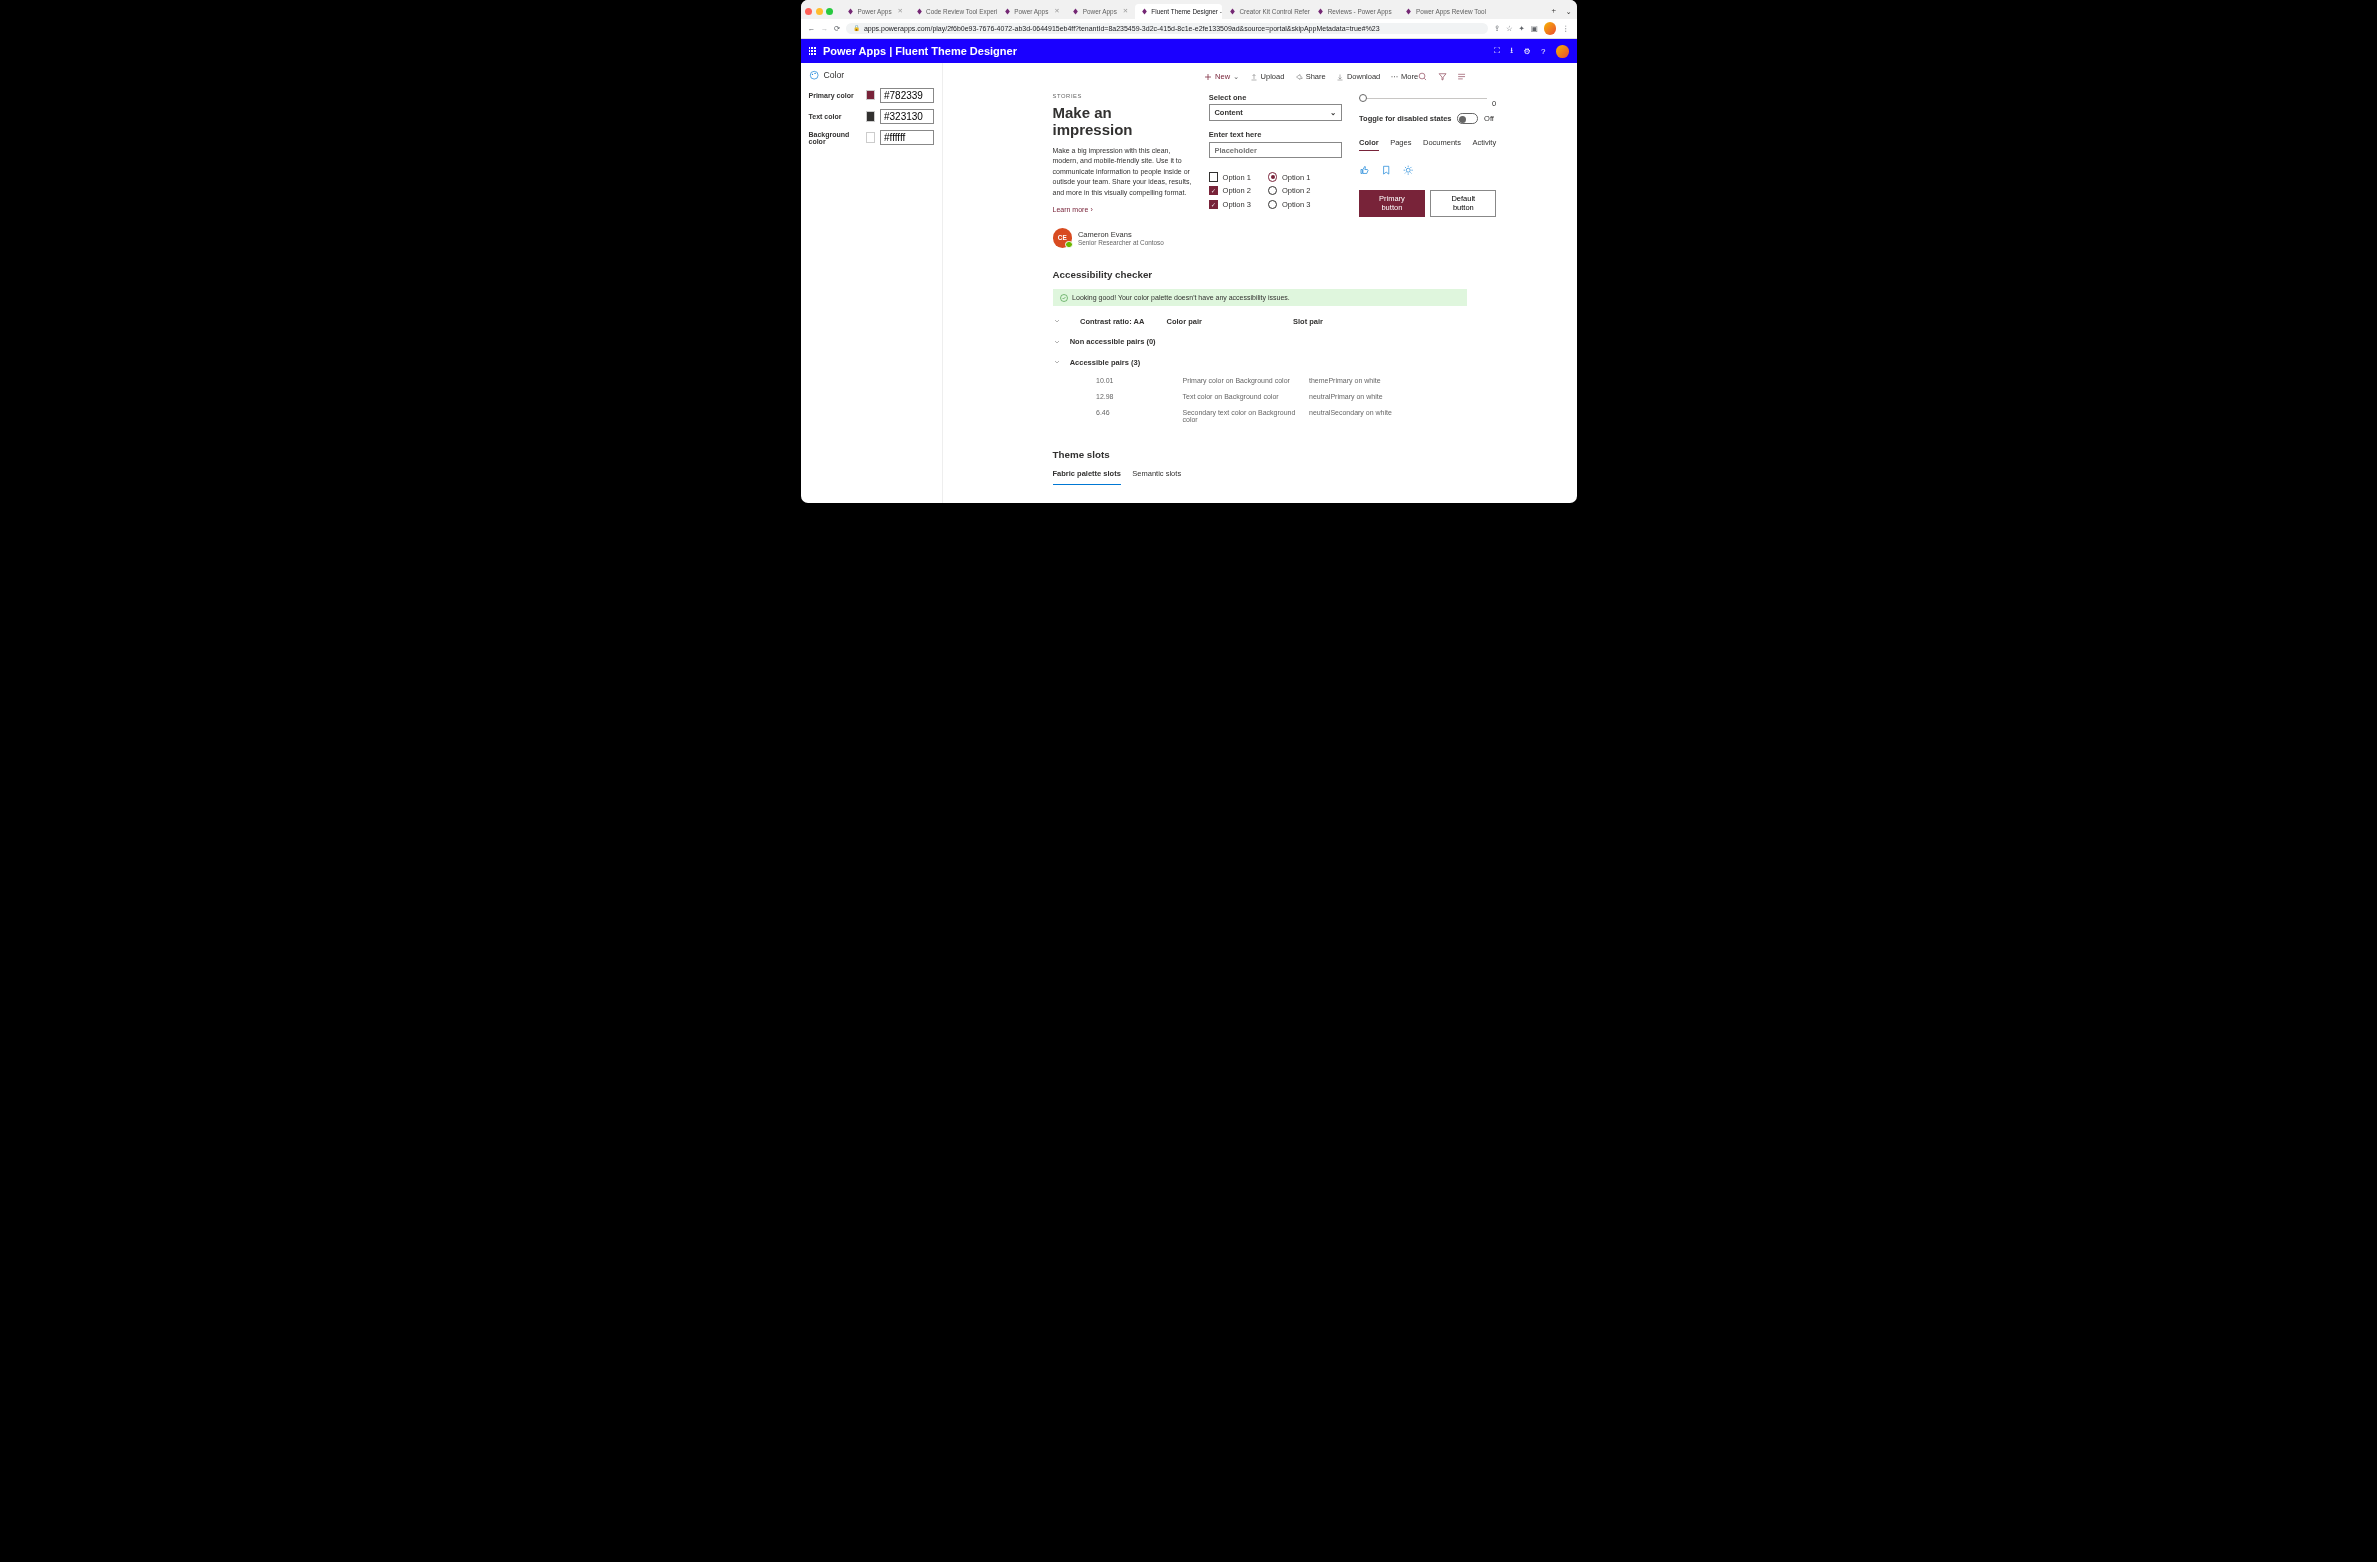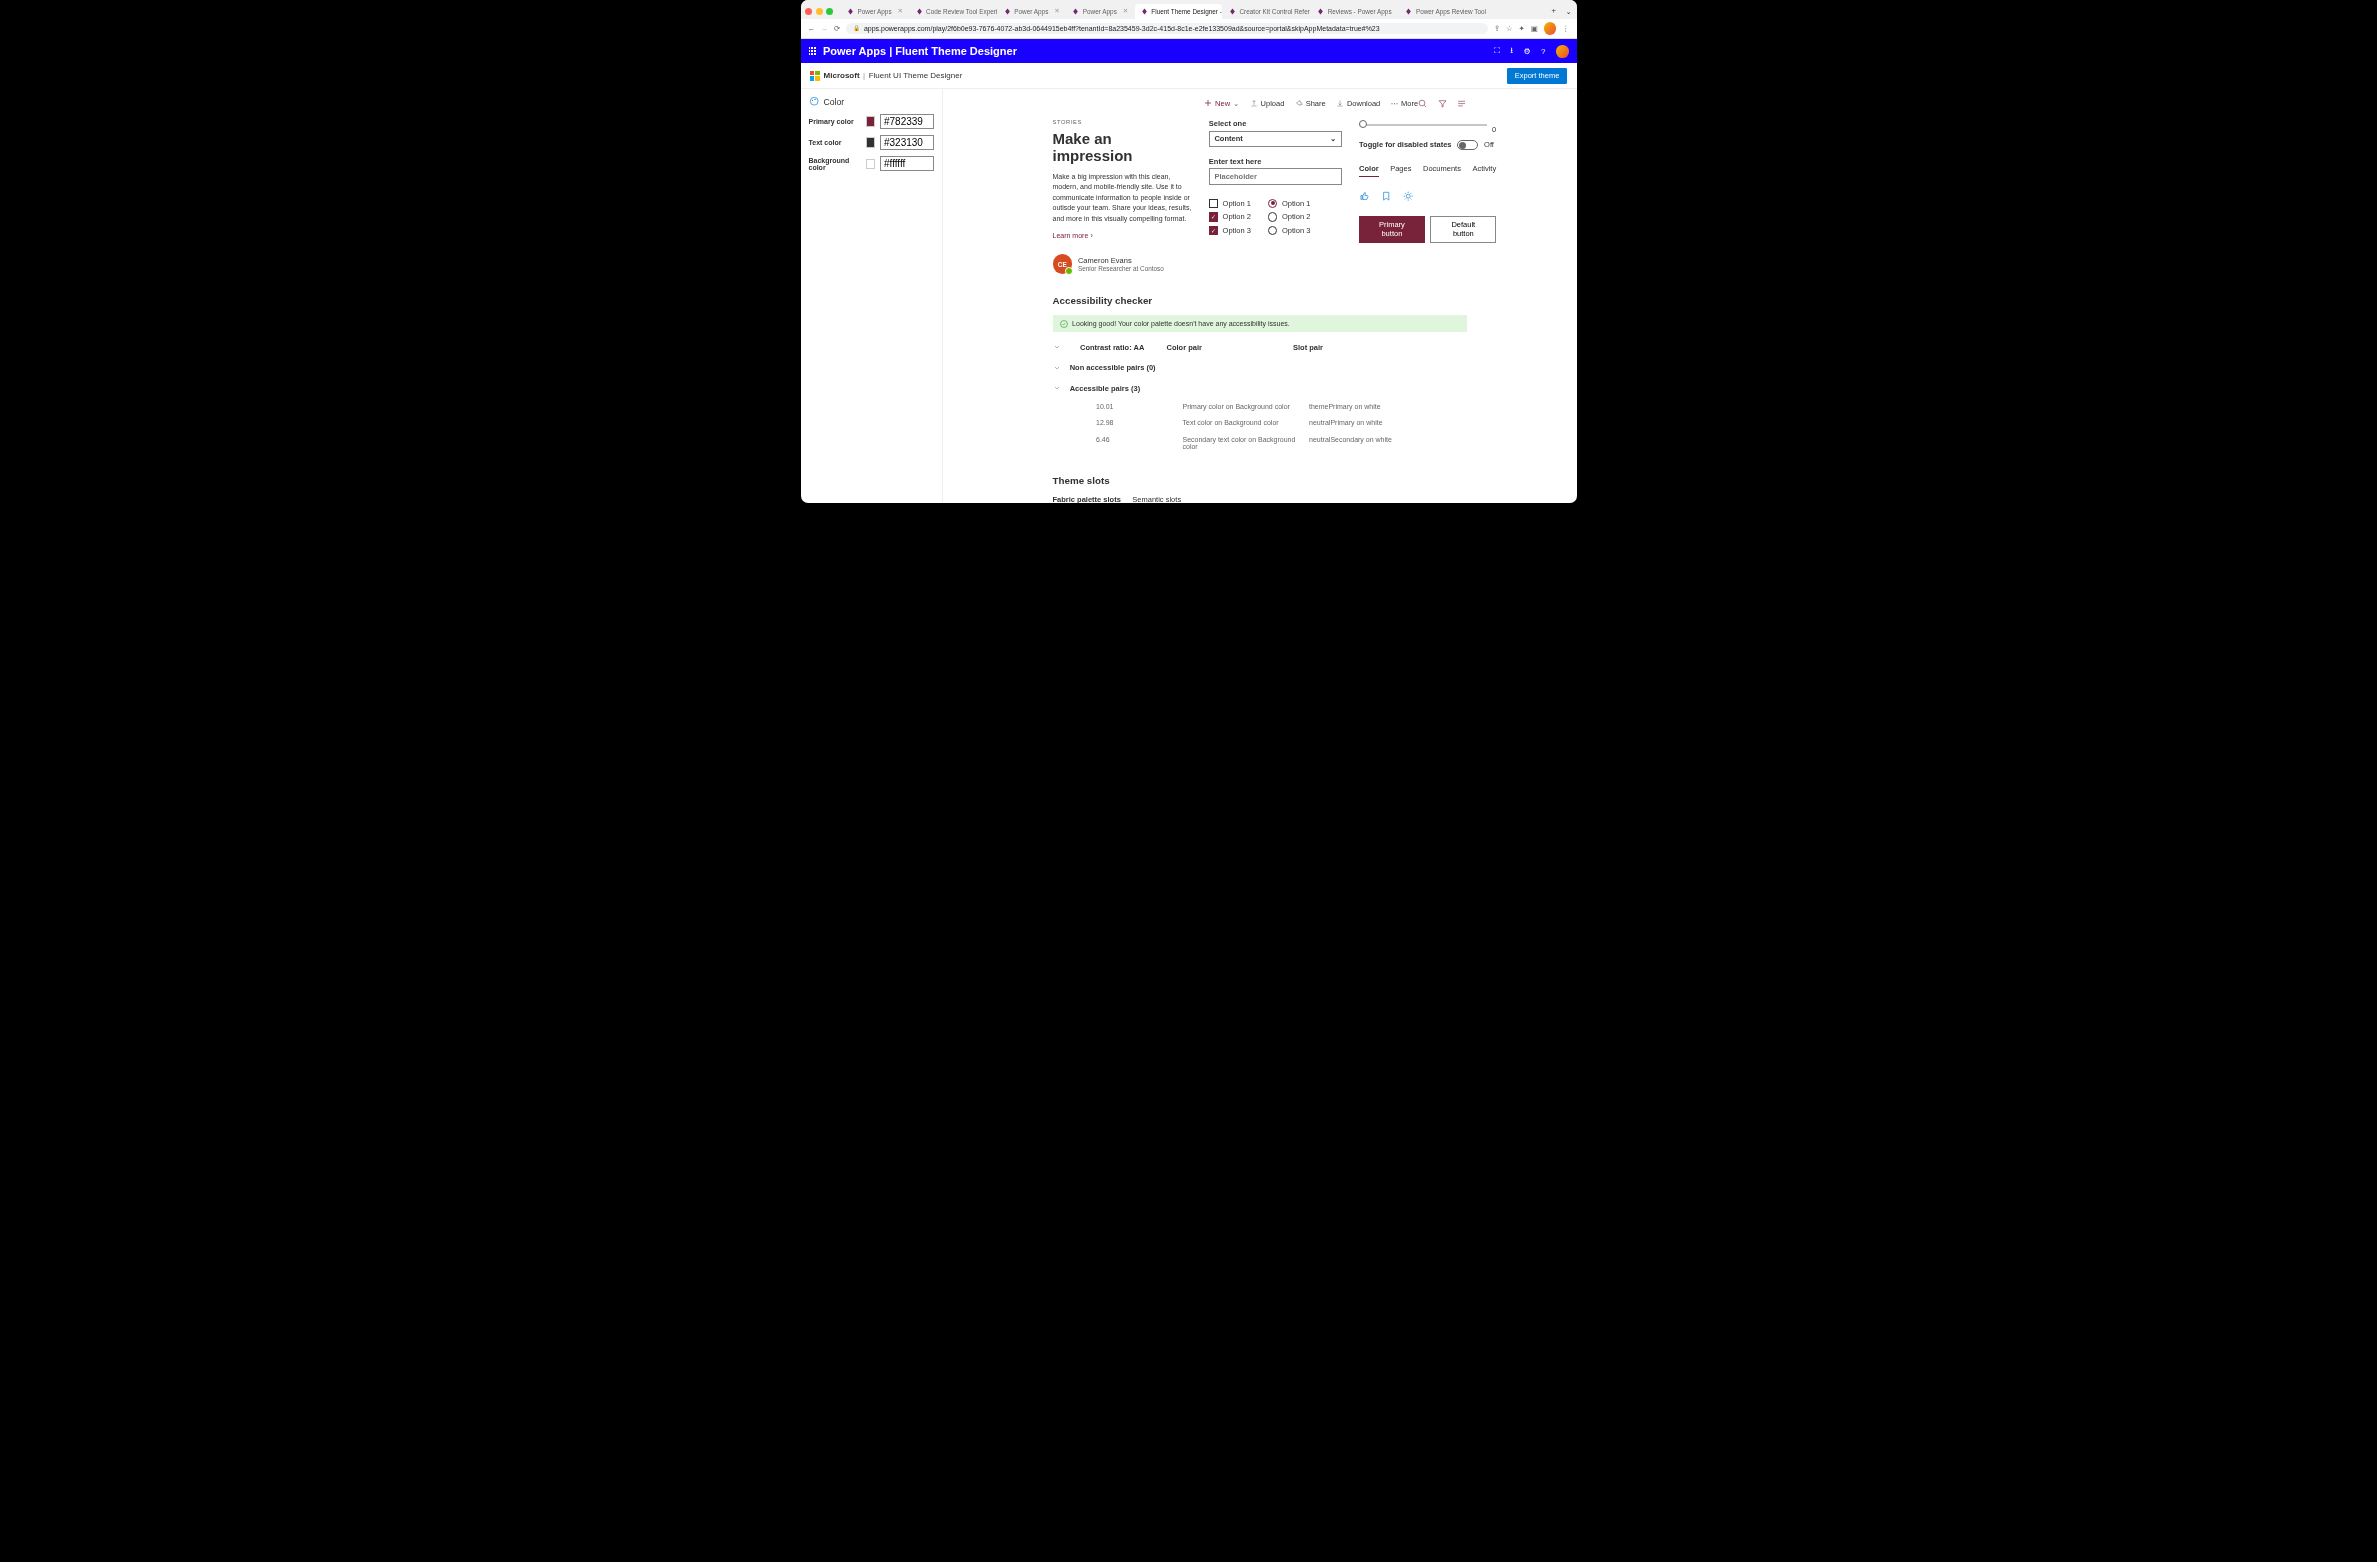--- a/index.html
+++ b/index.html
@@ -197,34 +197,20 @@
     </div>
     <div class="right">
       <span>⛶</span>
       <span>⭳</span>
       <span>⚙</span>
       <span>?</span>
       <div class="avatar-icon"></div>
     </div>
   </div>
 
-  <div class="app-header">
-    <div class="ms-logo">
-      <div class="ms-sq">
-          <span style="background:#f25022"></span>
-          <span style="background:#7fba00"></span>
-          <span style="background:#00a4ef"></span>
-          <span style="background:#ffb900"></span>
-        </div>
-      <b>Microsoft</b>
-      <span style="color:#999">|</span>
-      <span>Fluent UI Theme Designer</span>
-    </div>
-    <button class="export-btn">Export theme</button>
-  </div>
 
   <div class="body-split">
 
     <div class="sidebar">
       <div class="sidebar-h">
         <svg viewBox="0 0 24 24">
             <circle cx="12" cy="12" r="9" fill="none" stroke="#0078d4" stroke-width="1.5"></circle>
             <circle cx="8" cy="10" r="1.5" fill="#0078d4"></circle>
             <circle cx="14" cy="8" r="1.5" fill="#0078d4"></circle>
           </svg>

